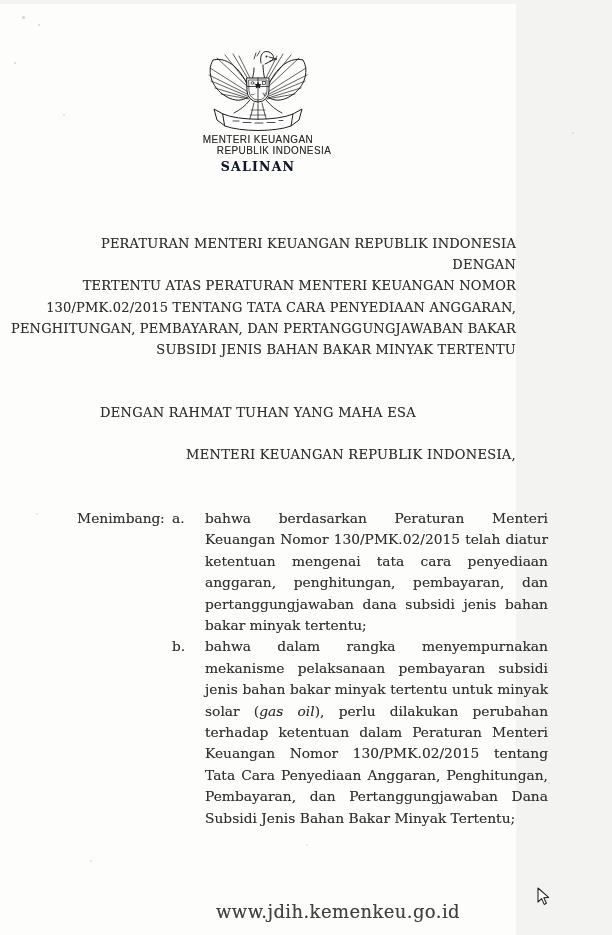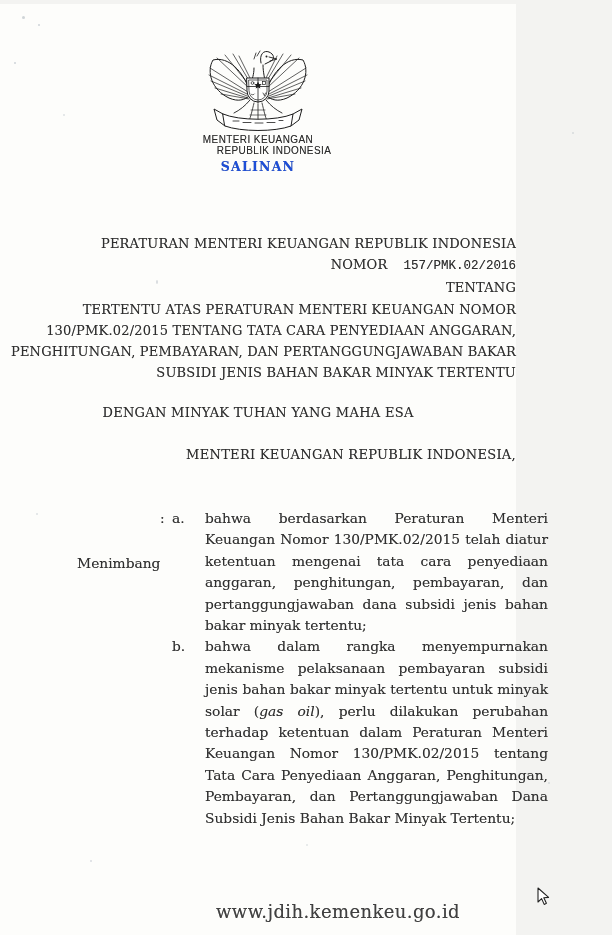--- a/index.html
+++ b/index.html
@@ -24,21 +24,21 @@
   }
   .ministry-line{
     position:absolute;left:0;right:0;text-align:center;
     font-family:"Liberation Sans", sans-serif;
     font-size:10px;letter-spacing:.4px;color:#2b2b2b;line-height:11px;
   }
   .ministry-1{top:130px;}
   .ministry-2{top:141px;margin-left:32px;}
   .salinan{
     position:absolute;left:0;right:0;top:155px;text-align:center;
-    font-weight:bold;font-size:12.5px;letter-spacing:1.2px;color:#1d4ed8;
+    font-weight:bold;font-size:12.5px;letter-spacing:1.2px;color:#0f172a;
   }
 
   
   .title-block{
     position:absolute;left:0;right:0;top:229px;text-align:right;
     font-size:13px;line-height:21.2px;color:#2f2f2f;letter-spacing:.2px;
   }
   .nomor-value{
     font-family:"Liberation Mono", monospace;
     font-size:12.5px;margin-left:16px;letter-spacing:0;
@@ -51,21 +51,21 @@
     position:absolute;left:0;right:0;top:443px;text-align:right;
     font-size:13px;letter-spacing:.3px;
   }
 
   
   .consider{
     position:absolute;left:77px;top:504px;width:471px;
     display:grid;grid-template-columns:83px 12px 33px 1fr;
     font-size:13.8px;line-height:21.4px;color:#303030;
   }
-  .c-label{grid-column:1;margin-top:45px;}
+  .c-label{grid-column:1;}
   .c-colon{grid-column:2;}
   .c-letter{grid-column:3;}
   .c-text{
     grid-column:4;text-align:justify;text-justify:inter-word;
     hyphens:none;
   }
   .c-text i{font-style:italic;}
 
   
   .footer-link{
@@ -143,31 +143,28 @@
       <path d="M28 73 h6 M38 74.5 h8 M50 75 h8 M62 74.5 h8 M74 72.5 h4" stroke-width=".8"></path>
     </svg>
   </div>
 
   <div class="ministry-line ministry-1">MENTERI KEUANGAN</div>
   <div class="ministry-line ministry-2">REPUBLIK INDONESIA</div>
   <div class="salinan">SALINAN</div>
 
   <div class="title-block">
     <div>PERATURAN MENTERI KEUANGAN REPUBLIK INDONESIA</div>
-    <div>
-      <span>NOMOR</span><span class="nomor-value">157/PMK.02/2016</span>
-    </div>
-    <div>TENTANG</div>
+    <div>DENGAN</div>
     <div>TERTENTU ATAS PERATURAN MENTERI KEUANGAN NOMOR</div>
     <div>130/PMK.02/2015 TENTANG TATA CARA PENYEDIAAN ANGGARAN,</div>
     <div>PENGHITUNGAN, PEMBAYARAN, DAN PERTANGGUNGJAWABAN BAKAR</div>
     <div>SUBSIDI JENIS BAHAN BAKAR MINYAK TERTENTU</div>
   </div>
 
-  <div class="invocation">DENGAN MINYAK TUHAN YANG MAHA ESA</div>
+  <div class="invocation">DENGAN RAHMAT TUHAN YANG MAHA ESA</div>
   <div class="authority">MENTERI KEUANGAN REPUBLIK INDONESIA,</div>
 
   <div class="consider">
     <div class="c-label">Menimbang</div>
     <div class="c-colon">:</div>
     <div class="c-letter">a.</div>
     <div class="c-text">bahwa berdasarkan Peraturan Menteri Keuangan Nomor 130/PMK.02/2015 telah diatur ketentuan mengenai tata cara penyediaan anggaran, penghitungan, pembayaran, dan pertanggungjawaban dana subsidi jenis bahan bakar minyak tertentu;</div>
 
     <div></div>
     <div></div>

